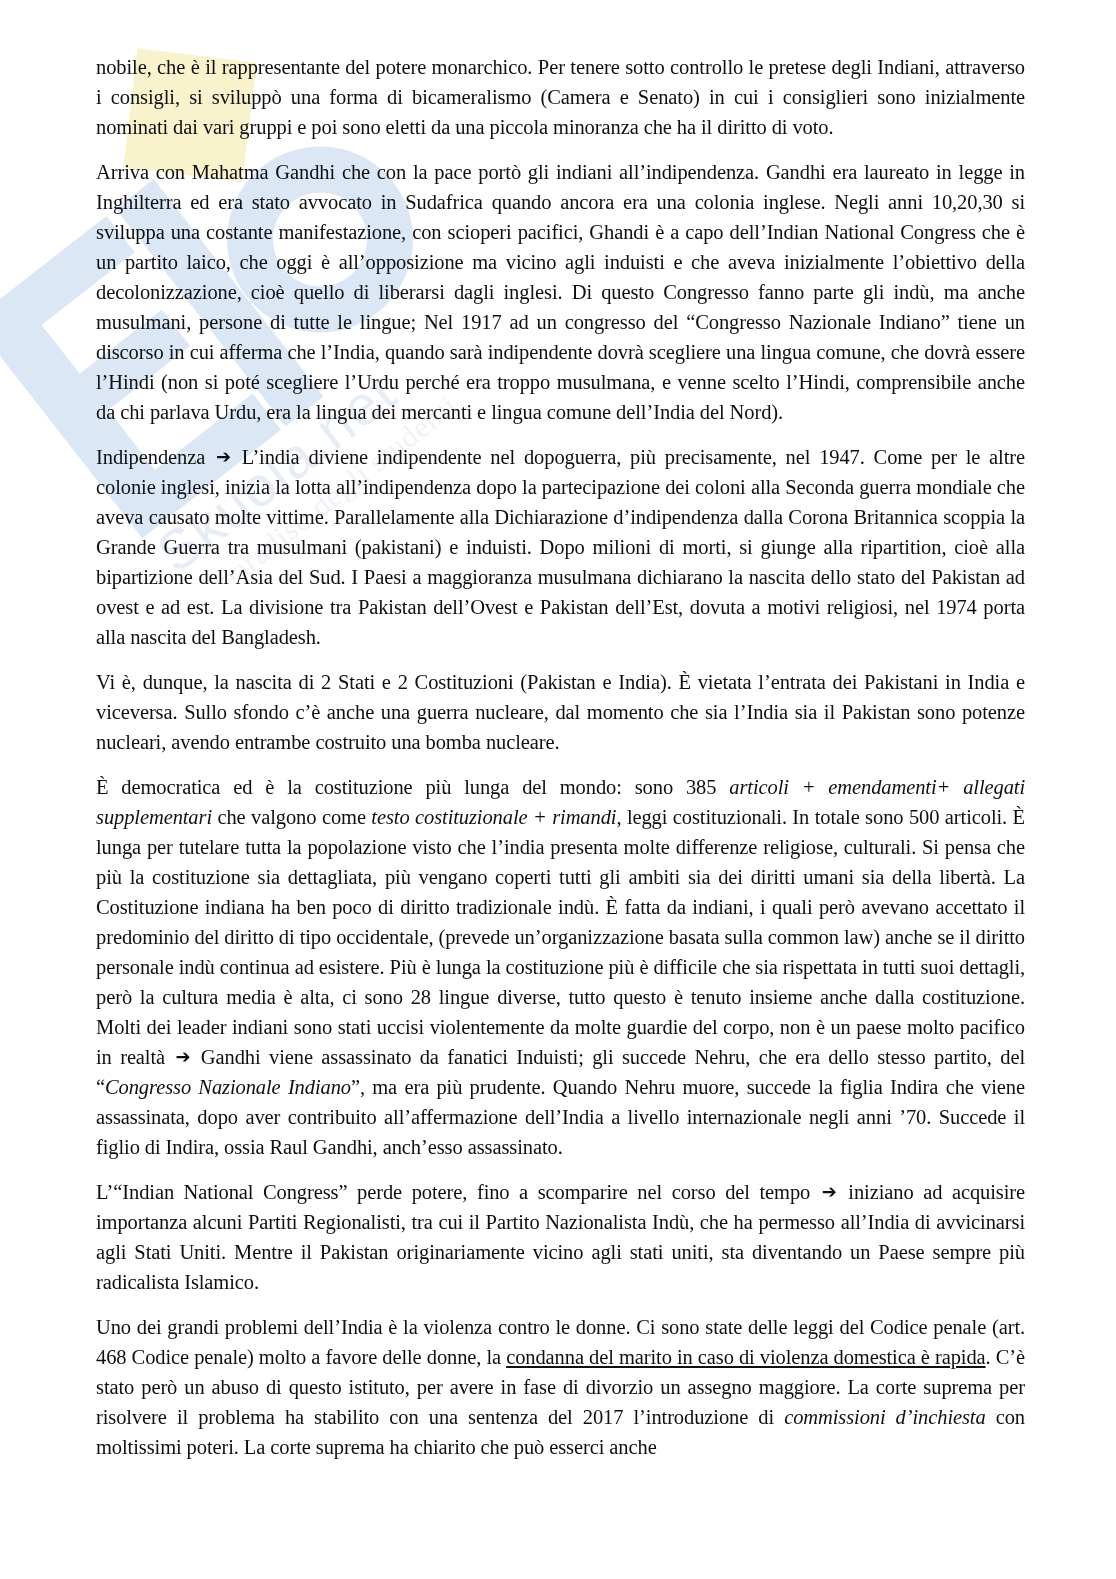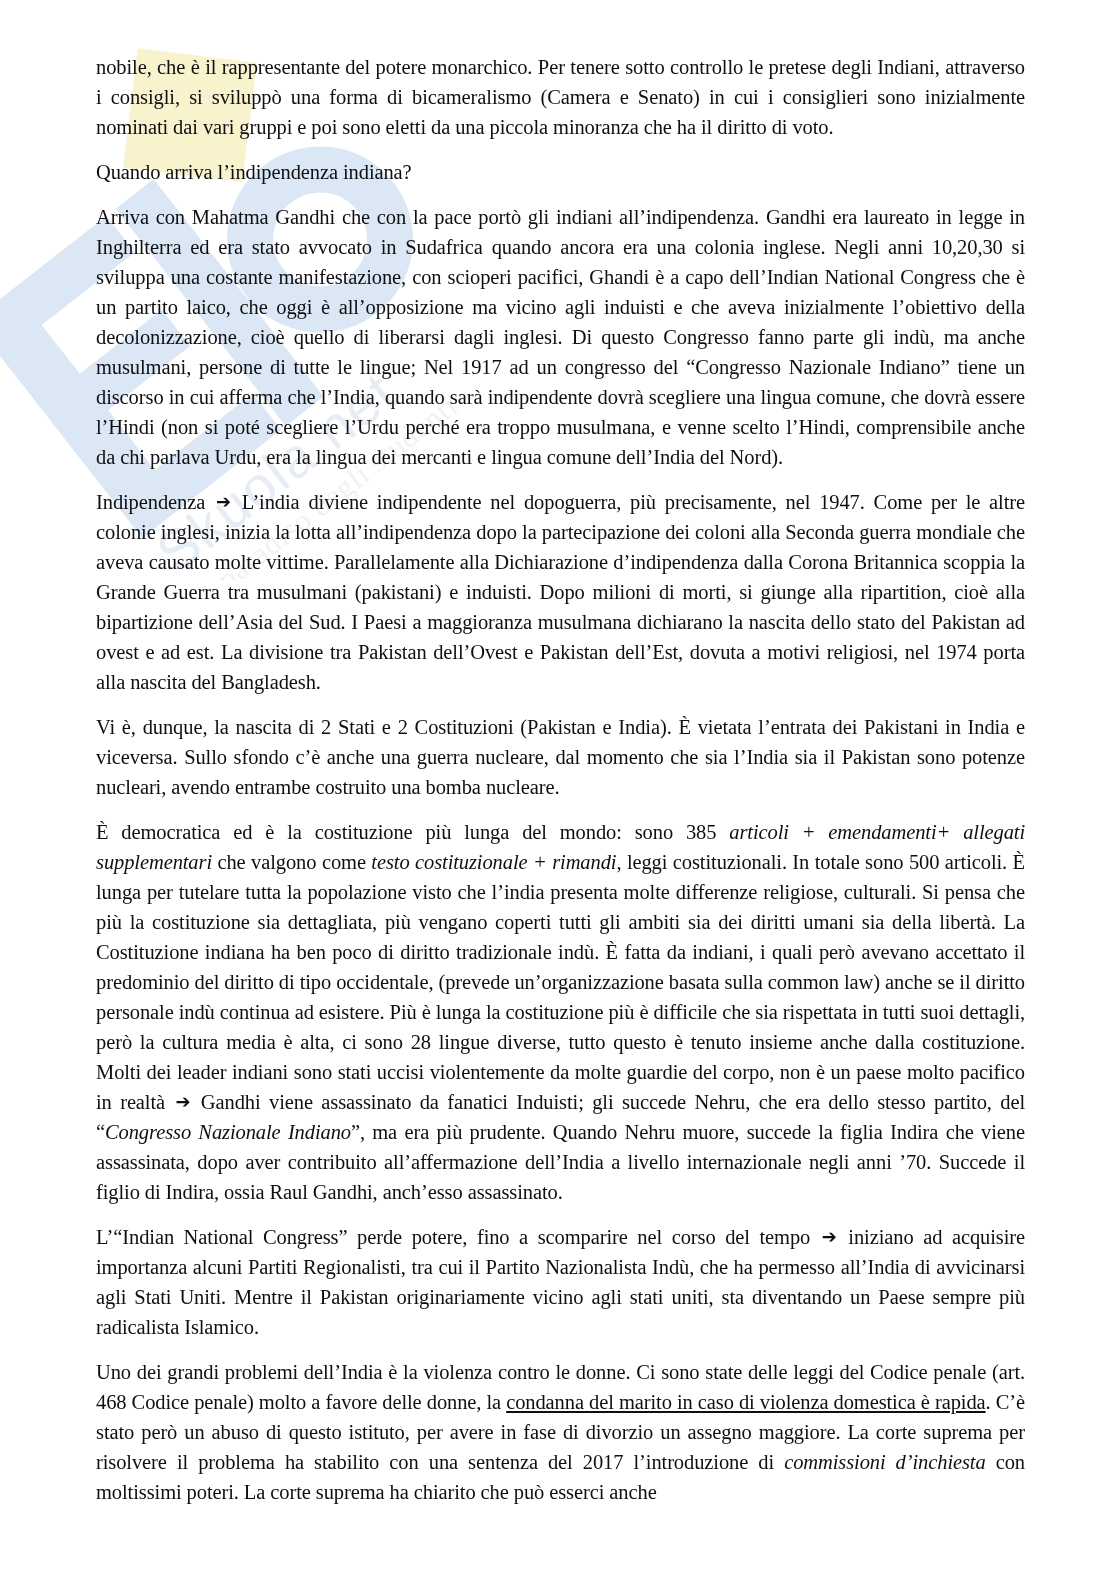--- a/index.html
+++ b/index.html
@@ -82,21 +82,20 @@
 
         <text x="84" y="476" font-family="&quot;Liberation Sans&quot;, sans-serif" font-size="56" fill="#e7edf4" letter-spacing="2">Skuola.net</text>
 
         <text x="86" y="520" font-family="&quot;Liberation Serif&quot;, serif" font-size="30" fill="#eef1f5" letter-spacing="1">Il paradiso degli studenti</text>
       </g>
     </svg>
   </div>
 
   <div class="content" id="doc-body">
       <p class="para"><span>nobile, che è il rappresentante del potere monarchico. Per tenere sotto controllo le pretese degli Indiani, attraverso i consigli, si sviluppò una forma di bicameralismo (Camera e Senato) in cui i consiglieri sono inizialmente nominati dai vari gruppi e poi sono eletti da una piccola minoranza che ha il diritto di voto.</span></p>
-      <p class="para plain"><span>Quando arriva l’indipendenza indiana?</span></p>
       <p class="para"><span>Arriva con Mahatma Gandhi che con la pace portò gli indiani all’indipendenza. Gandhi era laureato in legge in Inghilterra ed era stato avvocato in Sudafrica quando ancora era una colonia inglese. Negli anni 10,20,30 si sviluppa una costante manifestazione, con scioperi pacifici, Ghandi è a capo dell’Indian National Congress che è un partito laico, che oggi è all’opposizione ma vicino agli induisti e che aveva inizialmente l’obiettivo della decolonizzazione, cioè quello di liberarsi dagli inglesi. Di questo Congresso fanno parte gli indù, ma anche musulmani, persone di tutte le lingue; Nel 1917 ad un congresso del “Congresso Nazionale Indiano” tiene un discorso in cui afferma che l’India, quando sarà indipendente dovrà scegliere una lingua comune, che dovrà essere l’Hindi (non si poté scegliere l’Urdu perché era troppo musulmana, e venne scelto l’Hindi, comprensibile anche da chi parlava Urdu, era la lingua dei mercanti e lingua comune dell’India del Nord).</span></p>
       <p class="para"><span>Indipendenza </span><span class="arrow">➔</span><span> L’india diviene indipendente nel dopoguerra, più precisamente, nel 1947. Come per le altre colonie inglesi, inizia la lotta all’indipendenza dopo la partecipazione dei coloni alla Seconda guerra mondiale che aveva causato molte vittime. Parallelamente alla Dichiarazione d’indipendenza dalla Corona Britannica scoppia la Grande Guerra tra musulmani (pakistani) e induisti. Dopo milioni di morti, si giunge alla ripartition, cioè alla bipartizione dell’Asia del Sud.  I Paesi a maggioranza musulmana dichiarano la nascita dello stato del Pakistan ad ovest e ad est. La divisione tra Pakistan dell’Ovest e Pakistan dell’Est, dovuta a motivi religiosi, nel 1974 porta alla nascita del Bangladesh.</span></p>
       <p class="para"><span>Vi è, dunque, la nascita di 2 Stati e 2 Costituzioni (Pakistan e India). È vietata l’entrata dei Pakistani in India e viceversa. Sullo sfondo c’è anche una guerra nucleare, dal momento che sia l’India sia il Pakistan sono potenze nucleari, avendo entrambe costruito una bomba nucleare.</span></p>
       <p class="para"><span>È democratica ed è la costituzione più lunga del mondo: sono 385 </span><span class="it">articoli + emendamenti+ allegati supplementari</span><span> che valgono come </span><span class="it">testo costituzionale + rimandi</span><span>, leggi costituzionali. In totale sono 500 articoli. È lunga per tutelare tutta la popolazione visto che l’india presenta molte differenze religiose, culturali. Si pensa che più la costituzione sia dettagliata, più vengano coperti tutti gli ambiti sia dei diritti umani sia della libertà. La Costituzione indiana ha ben poco di diritto tradizionale indù. È fatta da indiani, i quali però avevano accettato il predominio del diritto di tipo occidentale, (prevede un’organizzazione basata sulla common law) anche se il diritto personale indù continua ad esistere. Più è lunga la costituzione più è difficile che sia rispettata in tutti suoi dettagli, però la cultura media è alta, ci sono 28 lingue diverse, tutto questo è tenuto insieme anche dalla costituzione. Molti dei leader indiani sono stati uccisi violentemente da molte guardie del corpo, non è un paese molto pacifico in realtà </span><span class="arrow">➔</span><span> Gandhi viene assassinato da fanatici Induisti; gli succede Nehru, che era dello stesso partito, del “</span><span class="it">Congresso Nazionale Indiano</span><span>”, ma era più prudente. Quando Nehru muore, succede la figlia Indira che viene assassinata, dopo aver contribuito all’affermazione dell’India a livello internazionale negli anni ’70. Succede il figlio di Indira, ossia Raul Gandhi, anch’esso assassinato.</span></p>
       <p class="para"><span>L’“Indian National Congress” perde potere, fino a scomparire nel corso del tempo </span><span class="arrow">➔</span><span> iniziano ad acquisire importanza alcuni Partiti Regionalisti, tra cui il Partito Nazionalista Indù, che ha permesso all’India di avvicinarsi agli Stati Uniti. Mentre il Pakistan originariamente vicino agli stati uniti, sta diventando un Paese sempre più radicalista Islamico.</span></p>
       <p class="para"><span>Uno dei grandi problemi dell’India è la violenza contro le donne. Ci sono state delle leggi del Codice penale (art. 468 Codice penale) molto a favore delle donne, la </span><span class="ul">condanna del marito in caso di violenza domestica è rapida</span><span>. C’è stato però un abuso di questo istituto, per avere in fase di divorzio un assegno maggiore. La corte suprema per risolvere il problema ha stabilito con una sentenza del 2017 l’introduzione di </span><span class="it">commissioni d’inchiesta</span><span> con moltissimi poteri. La corte suprema ha chiarito che può esserci anche </span></p>
     </div>
 
 </div>
 

